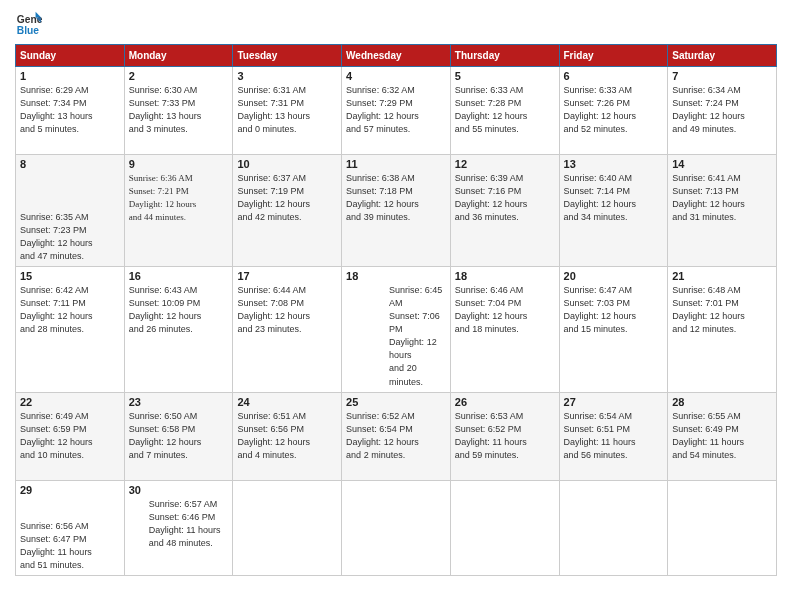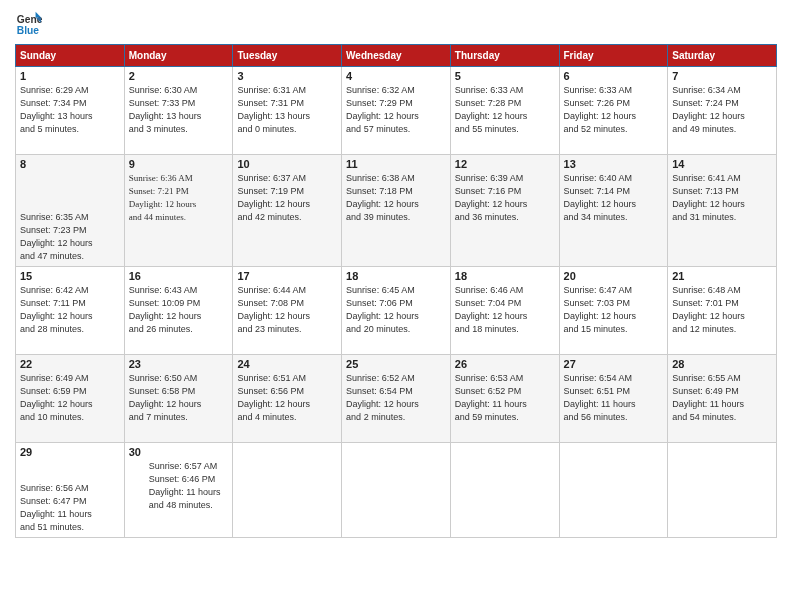--- a/index.html
+++ b/index.html
@@ -237,21 +237,21 @@
           </td>
           <td>
             <span class="day-num">17</span>
             <div class="day-info" style="white-space: pre-line;">Sunrise: 6:44 AM
 Sunset: 7:08 PM
 Daylight: 12 hours
 and 23 minutes.</div>
           </td>
           <td>
             <span class="day-num">18</span>
-            <div class="day-info" style="white-space: pre-line;">Sunrise: 6:45 AM
+            <div class="day-info" style="white-space: pre-line; margin-left: 43px;">Sunrise: 6:45 AM
 Sunset: 7:06 PM
 Daylight: 12 hours
 and 20 minutes.</div>
           </td>
           <td>
             <span class="day-num">18</span>
             <div class="day-info" style="white-space: pre-line;">Sunrise: 6:46 AM
 Sunset: 7:04 PM
 Daylight: 12 hours
 and 18 minutes.</div>

